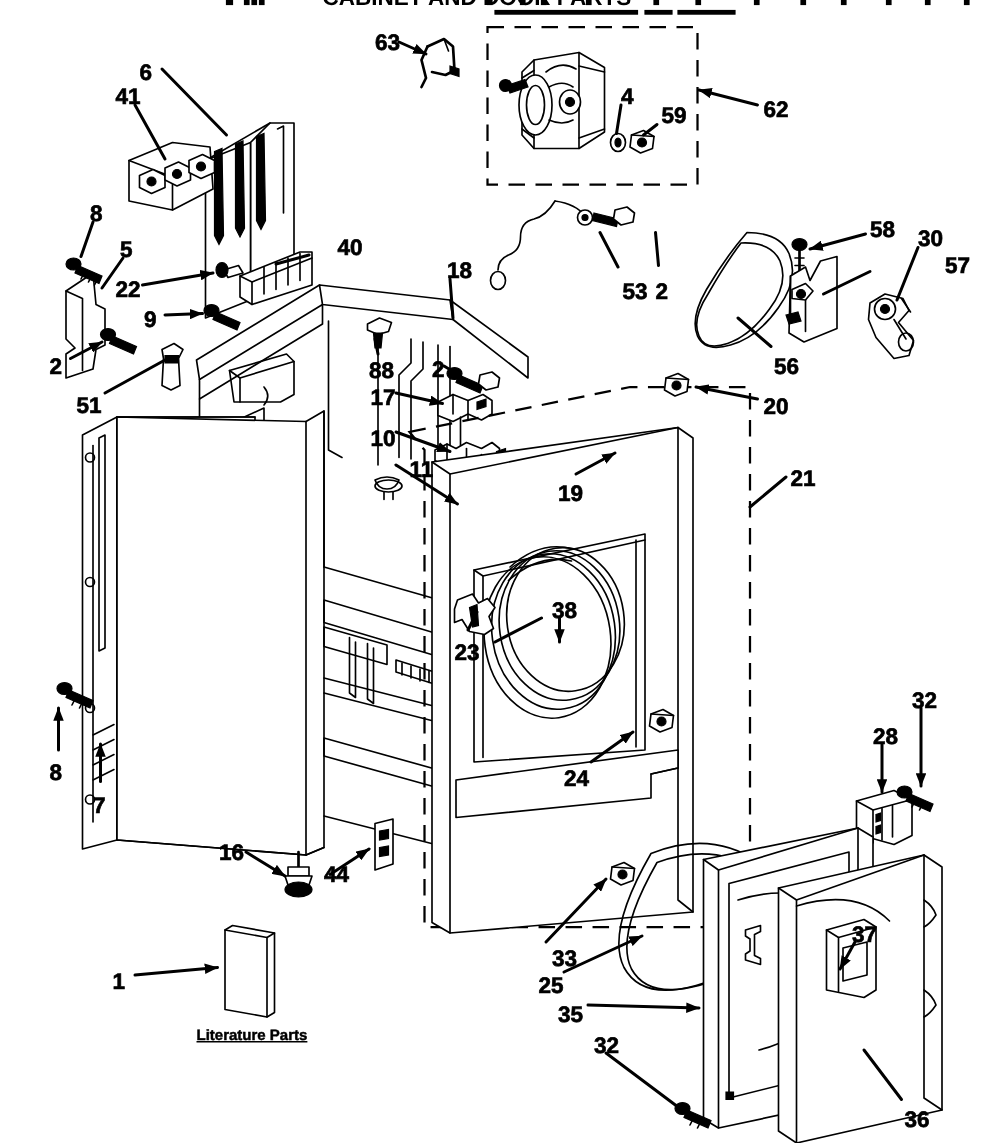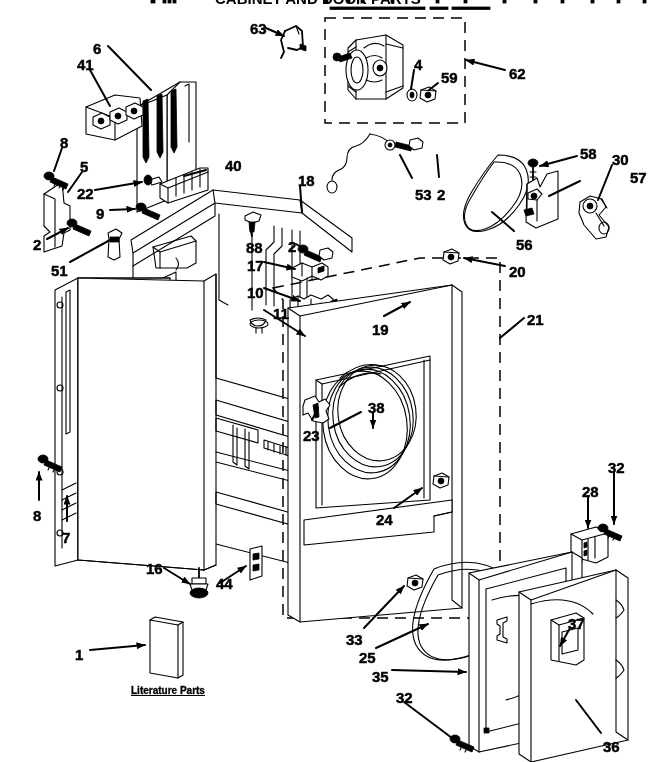--- a/index.html
+++ b/index.html
@@ -590,21 +590,21 @@
       <div class="callout" style="left: 368px; top: 400px;">38</div>
       <div class="callout" style="left: 303px; top: 428px;">23</div>
       <div class="callout" style="left: 608px; top: 460px;">32</div>
       <div class="callout" style="left: 582px; top: 484px;">28</div>
       <div class="callout" style="left: 376px; top: 512px;">24</div>
       <div class="callout" style="left: 33px; top: 508px;">8</div>
       <div class="callout" style="left: 62px; top: 530px;">7</div>
       <div class="callout" style="left: 146px; top: 561px; text-align: center;">16</div>
       <div class="callout" style="left: 216px; top: 576px;">44</div>
       <div class="callout" style="left: 568px; top: 616px;">37</div>
-      <div class="callout" style="left: 346px; top: 632px;">33</div>
+      <div class="callout" style="left: 368px; top: 632px;">33</div>
       <div class="callout" style="left: 359px; top: 650px;">25</div>
       <div class="callout" style="left: 75px; top: 647px;">1</div>
       <div class="callout" style="left: 372px; top: 669px;">35</div>
       <div class="callout" style="left: 396px; top: 690px;">32</div>
       <div class="callout" style="left: 603px; top: 739px;">36</div>
     </div>
   <div id="section-layer">
       <div class="section-label" style="left: 131px; top: 685px;">Literature Parts</div>
     </div>
 

